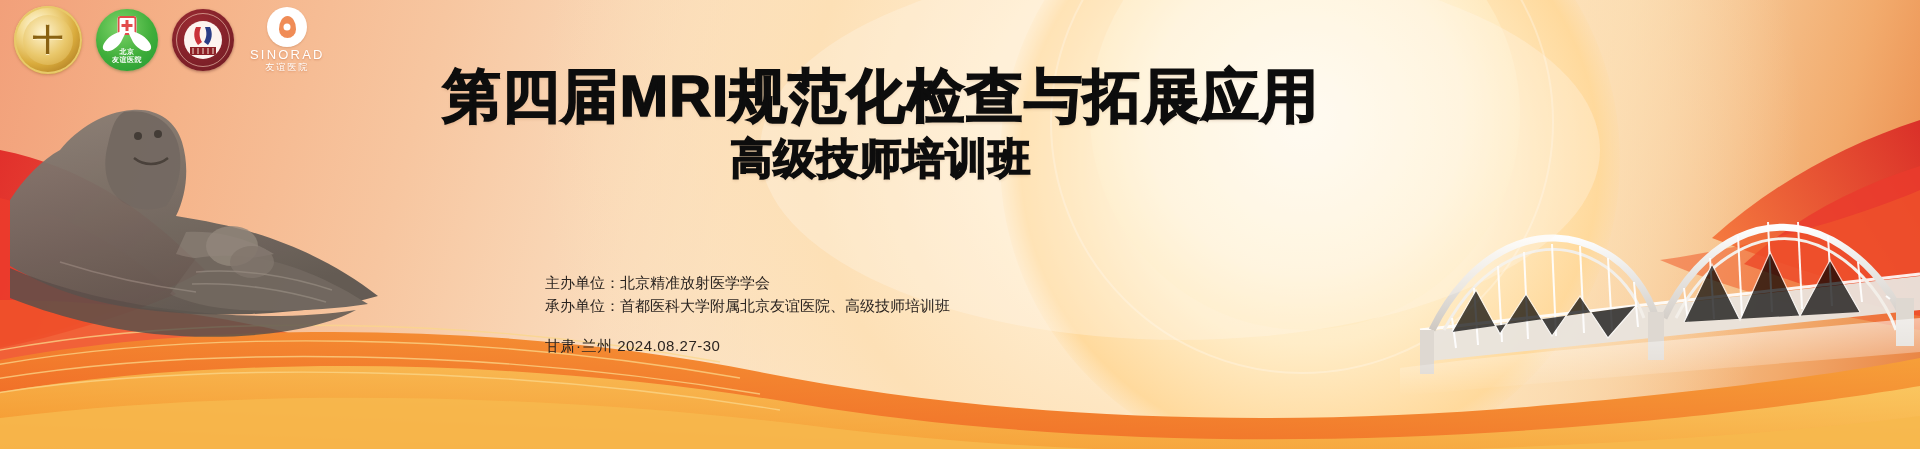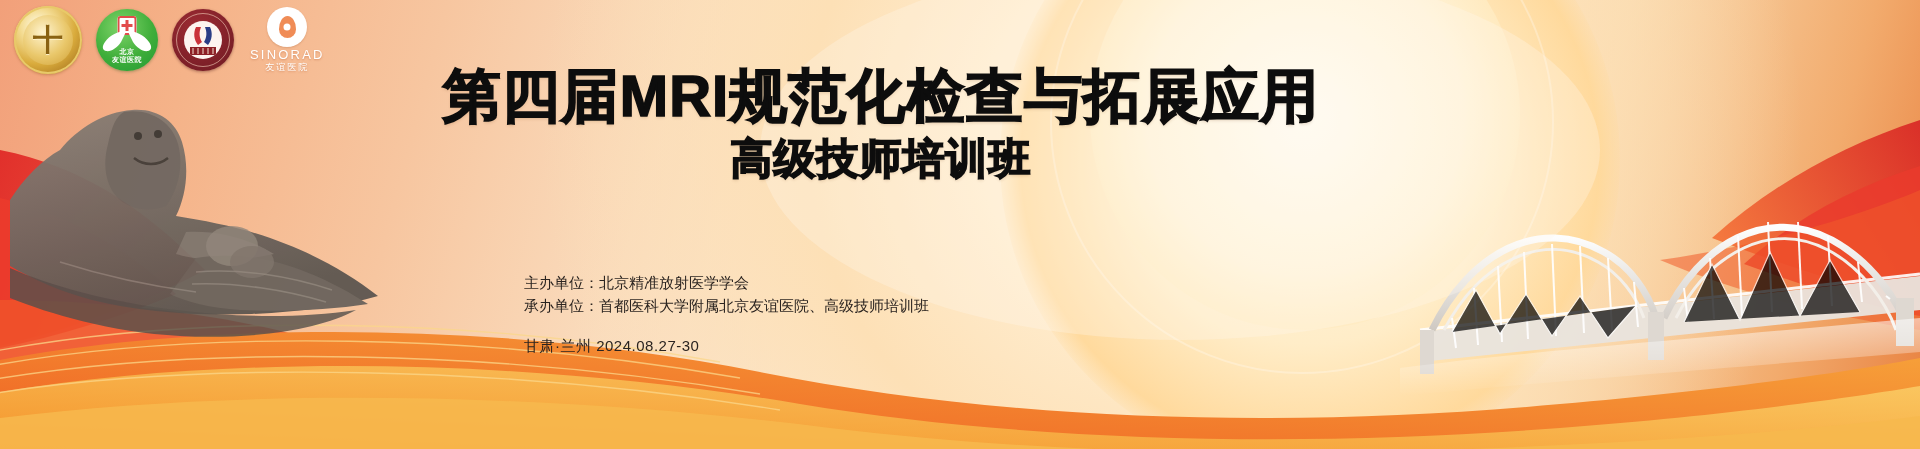--- a/index.html
+++ b/index.html
@@ -83,21 +83,21 @@
   .title-line{
     display:block;color:#0d0d0d;font-weight:bold;
     font-family:"Liberation Sans","DejaVu Sans",sans-serif;
     letter-spacing:1px;line-height:1.12;
     -webkit-text-stroke:1.6px #0d0d0d;
     text-shadow:0 2px 3px rgba(120,70,30,.18);
   }
   #title-line-1{font-size:58px;}
   #title-line-2{font-size:42px;margin-top:6px;}
   
-  #info-block{position:absolute;left:524px;top:272px;z-index:30;
+  #info-block{position:absolute;left:545px;top:272px;z-index:30;
     color:#2b2420;font-size:15px;line-height:22.5px;
     font-family:"Liberation Sans","DejaVu Sans",sans-serif;}
   #info-block .info-line{white-space:nowrap;}
   #info-block .info-line.date{letter-spacing:.5px;margin-top:18px;}
 </style>
 </head>
 <body>
 
 <div id="banner">
 

